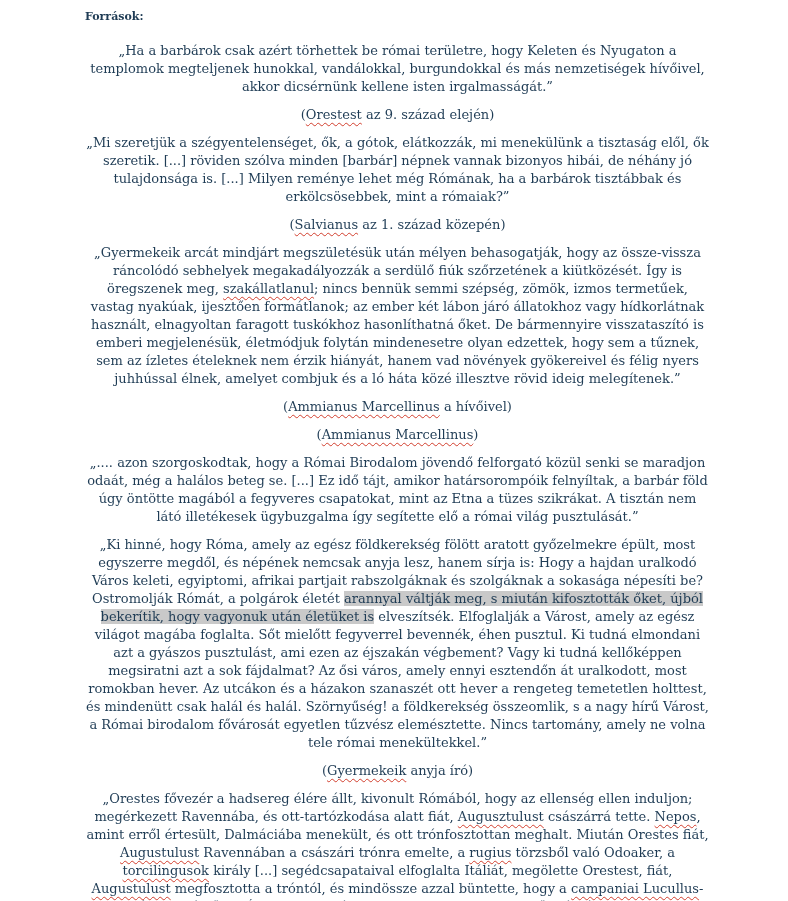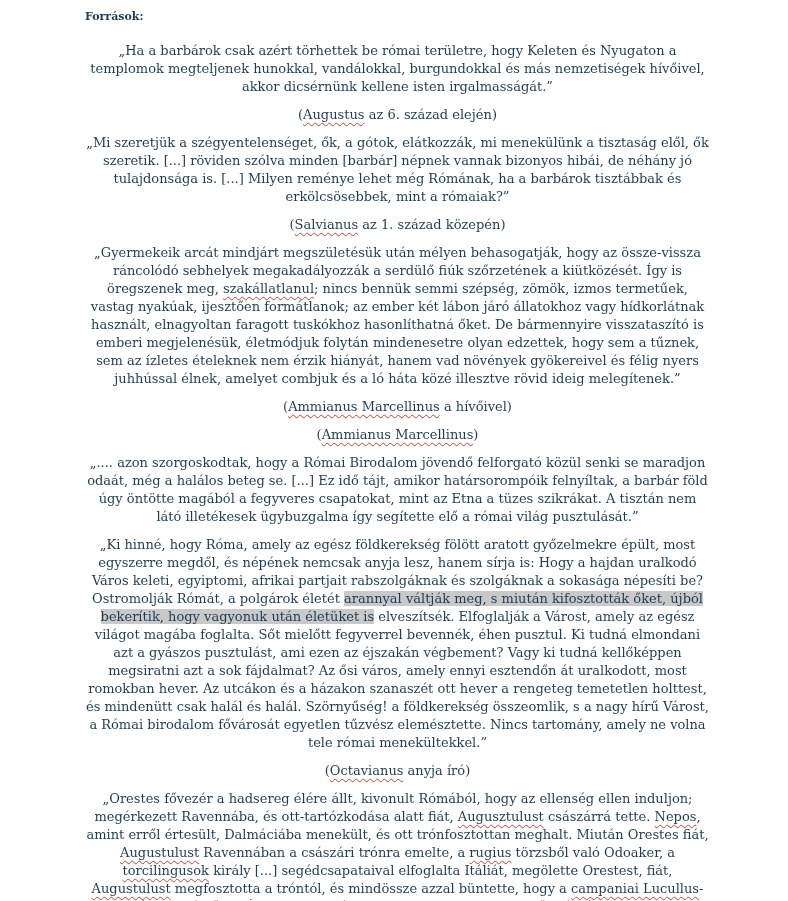--- a/index.html
+++ b/index.html
@@ -45,24 +45,24 @@
     background: #c9c9c9;
   }
 </style>
 </head>
 <body>
 
 <div class="page">
   <p class="doc-heading">Források:</p>
   <div>
       <p class="block quote"><span>„Ha a barbárok csak azért törhettek be római területre, hogy Keleten és Nyugaton a templomok megteljenek hunokkal, vandálokkal, burgundokkal és más nemzetiségek hívőivel, akkor dicsérnünk kellene isten irgalmasságát.”</span></p>
-      <p class="block source"><span>(</span><span class="spell">Augustus</span><span> az 6. század elején)</span></p>
+      <p class="block source"><span>(</span><span class="spell">Orestest</span><span> az 9. század elején)</span></p>
       <p class="block quote"><span>„Mi szeretjük a szégyentelenséget, ők, a gótok, elátkozzák, mi menekülünk a tisztaság elől, ők szeretik. [...] röviden szólva minden [barbár] népnek vannak bizonyos hibái, de néhány jó tulajdonsága is. [...] Milyen reménye lehet még Rómának, ha a barbárok tisztábbak és erkölcsösebbek, mint a rómaiak?”</span></p>
       <p class="block source"><span>(</span><span class="spell">Salvianus</span><span> az 1. század közepén)</span></p>
       <p class="block quote"><span>„Gyermekeik arcát mindjárt megszületésük után mélyen behasogatják, hogy az össze-vissza ráncolódó sebhelyek megakadályozzák a serdülő fiúk szőrzetének a kiütközését. Így is öregszenek meg, </span><span class="spell">szakállatlanul</span><span>; nincs bennük semmi szépség, zömök, izmos termetűek, vastag nyakúak, ijesztően formátlanok; az ember két lábon járó állatokhoz vagy hídkorlátnak használt, elnagyoltan faragott tuskókhoz hasonlíthatná őket. De bármennyire visszataszító is emberi megjelenésük, életmódjuk folytán mindenesetre olyan edzettek, hogy sem a tűznek, sem az ízletes ételeknek nem érzik hiányát, hanem vad növények gyökereivel és félig nyers juhhússal élnek, amelyet combjuk és a ló háta közé illesztve rövid ideig melegítenek.”</span></p>
       <p class="block source"><span>(</span><span class="spell">Ammianus Marcellinus</span><span> a hívőivel)</span></p>
       <p class="block source"><span>(</span><span class="spell">Ammianus Marcellinus</span><span>)</span></p>
       <p class="block quote"><span>„.... azon szorgoskodtak, hogy a Római Birodalom jövendő felforgató közül senki se maradjon odaát, még a halálos beteg se. [...] Ez idő tájt, amikor határsorompóik felnyíltak, a barbár föld úgy öntötte magából a fegyveres csapatokat, mint az Etna a tüzes szikrákat. A tisztán nem látó illetékesek ügybuzgalma így segítette elő a római világ pusztulását.”</span></p>
       <p class="block quote"><span>„Ki hinné, hogy Róma, amely az egész földkerekség fölött aratott győzelmekre épült, most egyszerre megdől, és népének nemcsak anyja lesz, hanem sírja is: Hogy a hajdan uralkodó Város keleti, egyiptomi, afrikai partjait rabszolgáknak és szolgáknak a sokasága népesíti be? Ostromolják Rómát, a polgárok életét </span><span class="highlight">arannyal váltják meg, s miután kifosztották őket, újból bekerítik, hogy vagyonuk után életüket is</span><span> elveszítsék. Elfoglalják a Várost, amely az egész világot magába foglalta. Sőt mielőtt fegyverrel bevennék, éhen pusztul. Ki tudná elmondani azt a gyászos pusztulást, ami ezen az éjszakán végbement? Vagy ki tudná kellőképpen megsiratni azt a sok fájdalmat? Az ősi város, amely ennyi esztendőn át uralkodott, most romokban hever. Az utcákon és a házakon szanaszét ott hever a rengeteg temetetlen holttest, és mindenütt csak halál és halál. Szörnyűség! a földkerekség összeomlik, s a nagy hírű Várost, a Római birodalom fővárosát egyetlen tűzvész elemésztette. Nincs tartomány, amely ne volna tele római menekültekkel.”</span></p>
-      <p class="block source"><span>(</span><span class="spell">Octavianus</span><span> anyja író)</span></p>
+      <p class="block source"><span>(</span><span class="spell">Gyermekeik</span><span> anyja író)</span></p>
       <p class="block quote"><span>„Orestes fővezér a hadsereg élére állt, kivonult Rómából, hogy az ellenség ellen induljon; megérkezett Ravennába, és ott-tartózkodása alatt fiát, </span><span class="spell">Augusztulust</span><span> császárrá tette. </span><span class="spell">Nepos</span><span>, amint erről értesült, Dalmáciába menekült, és ott trónfosztottan meghalt. Miután Orestes fiát, </span><span class="spell">Augustulust</span><span> Ravennában a császári trónra emelte, a </span><span class="spell">rugius</span><span> törzsből való Odoaker, a </span><span class="spell">torcilingusok</span><span> király [...] segédcsapataival elfoglalta Itáliát, megölette Orestest, fiát, </span><span class="spell">Augustulust</span><span> megfosztotta a tróntól, és mindössze azzal büntette, hogy a </span><span class="spell">campaniai Lucullus</span><span>-kastélyba száműzte. Így a Nyugatrómai Birodalom, amelynek első császára Octavianus Augustus volt a város alapításának 709. évében, ezzel az </span></p>
     </div>
 </div>
 
 </body></html>

